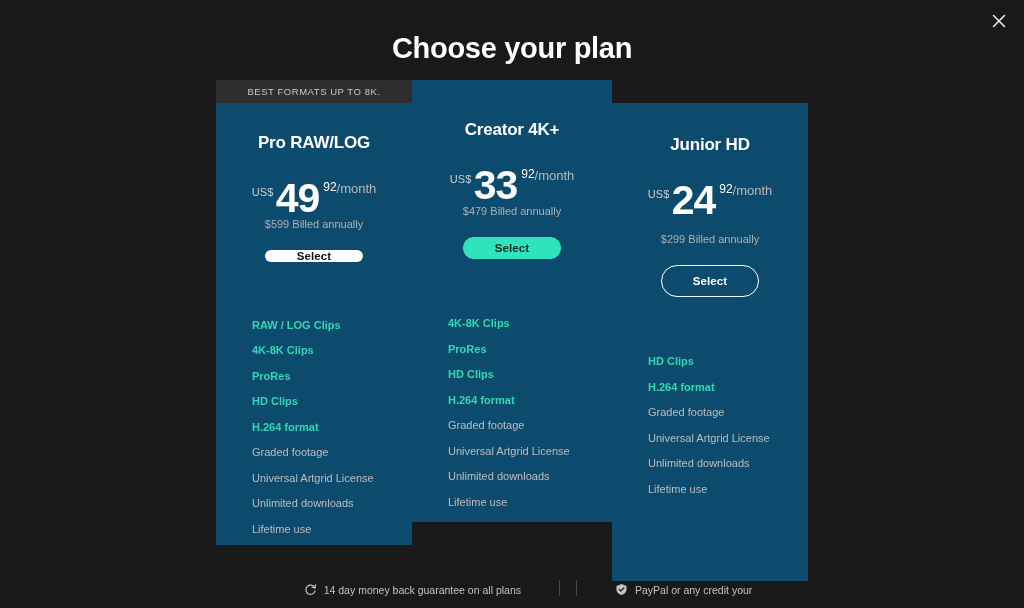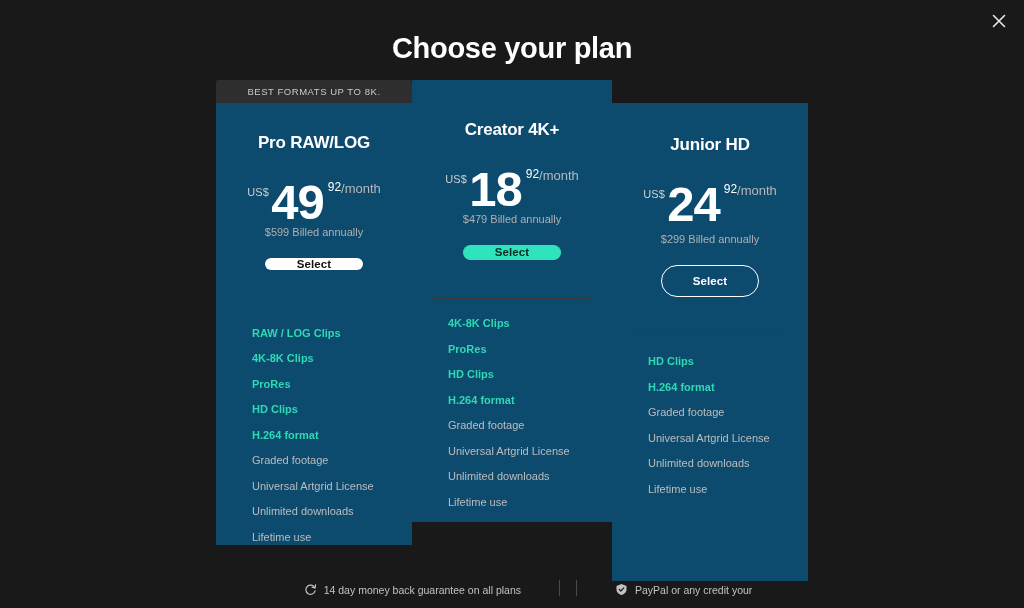--- a/index.html
+++ b/index.html
@@ -106,21 +106,21 @@
     height: 52px;
   }
   .price-cur {
     font-size: 11px;
     color: #cfcfcf;
     margin-top: 7px;
     margin-right: 2px;
     letter-spacing: 0.2px;
   }
   .price-int {
-    font-size: 49px;
+    font-size: 41px;
     font-weight: bold;
     line-height: 0.95;
     color: #ffffff;
     letter-spacing: -1px;
   }
   .price-right {
     display: flex;
     flex-direction: row;
     margin-left: 4px;
     margin-top: 2px;
@@ -260,21 +260,21 @@
         <li>Lifetime use</li>
       </ul>
     </div>
   </div>
 
   <div class="plan middle">
     <div class="plan-body">
       <div class="plan-name">Creator 4K+</div>
       <div class="price-row">
         <span class="price-cur">US$</span>
-        <span class="price-int">18</span>
+        <span class="price-int">33</span>
         <span class="price-right">
           <span class="price-cents">92</span>
           <span class="price-period">/month</span>
         </span>
       </div>
       <div class="billed">$479 Billed annually</div>
       <button class="select-btn teal">Select</button>
       <div class="divider"></div>
       <ul class="features">
         <li class="hl">4K-8K Clips</li>

